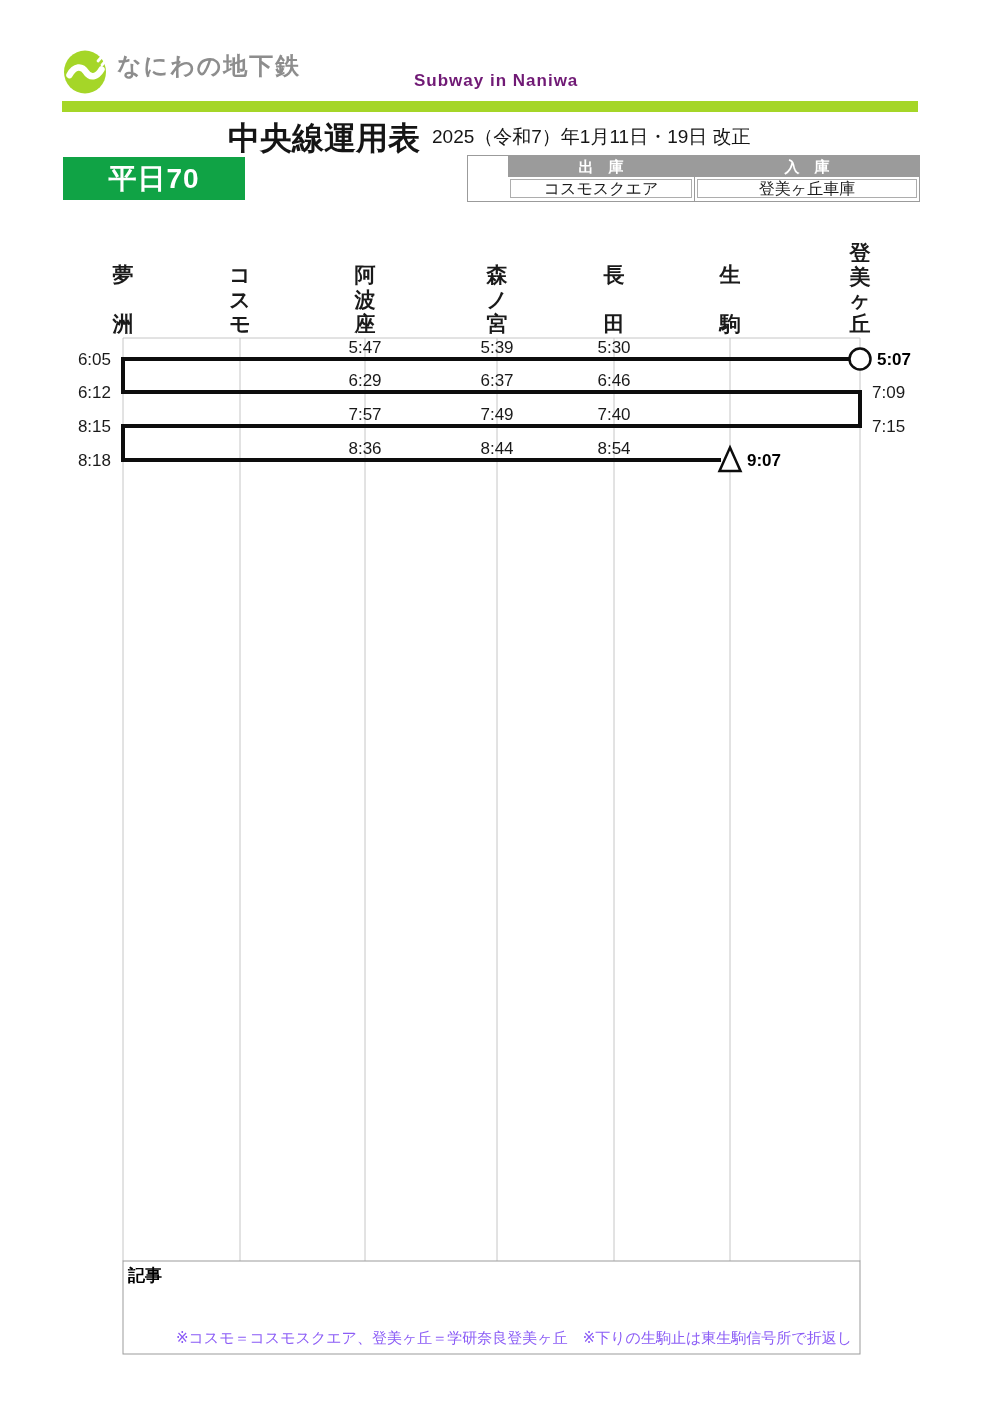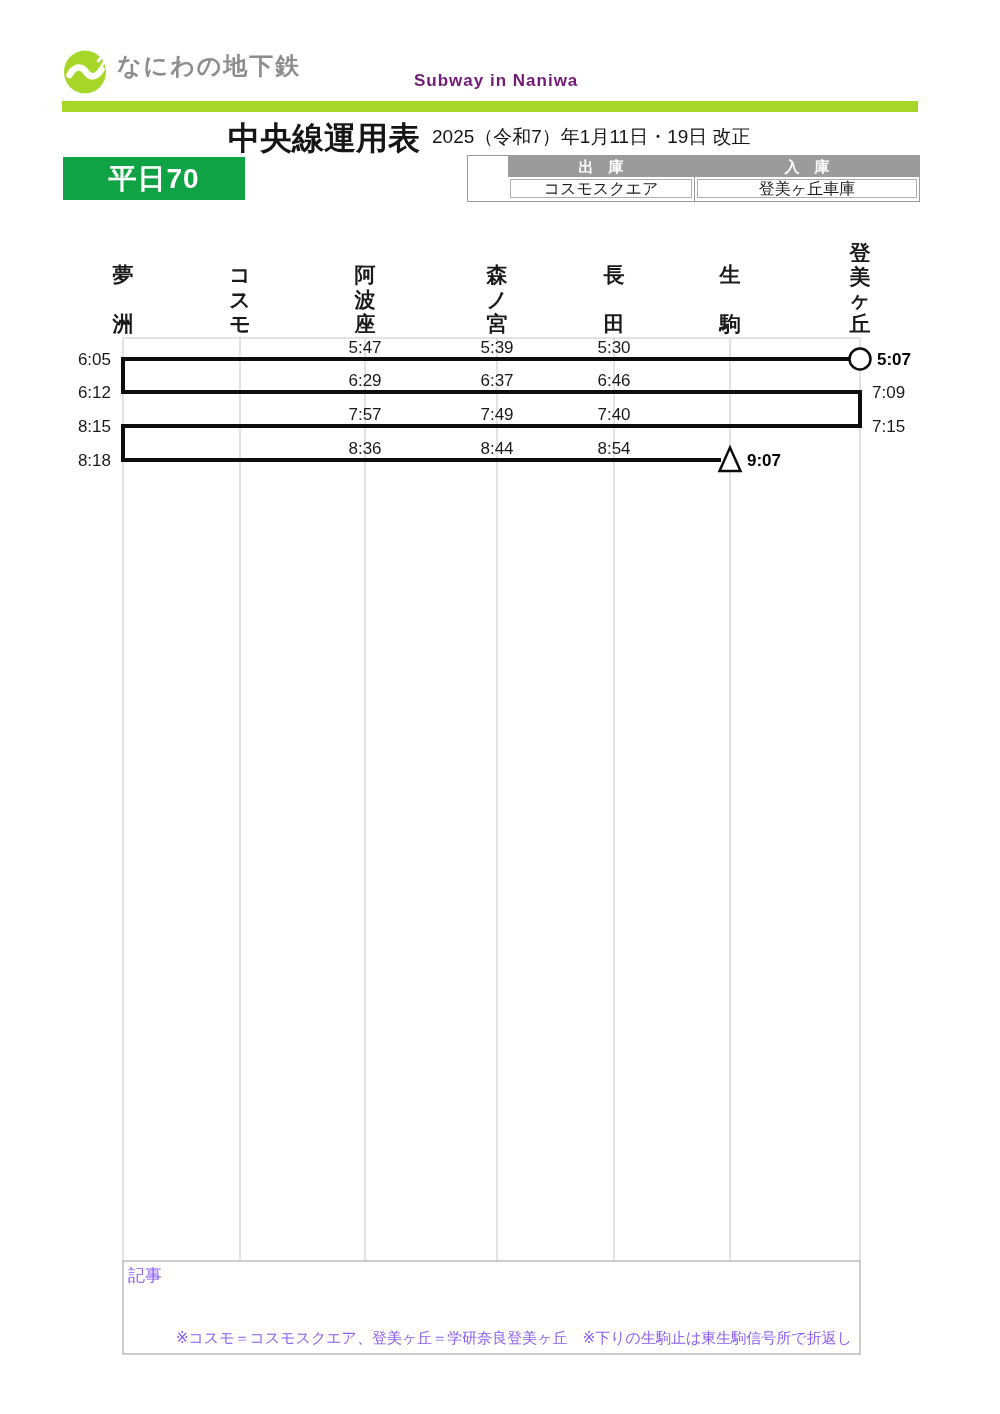--- a/index.html
+++ b/index.html
@@ -38,21 +38,21 @@
   #diagram-svg text{font-family:"Liberation Sans","DejaVu Sans",sans-serif;font-size:17px;fill:#1a1a1a;}
   #diagram-svg text.bold{font-weight:bold;fill:#000;}
 
   
   .station-label{
     display:flex;flex-direction:column;justify-content:space-between;align-items:center;
     font-size:21px;font-weight:bold;color:#1a1a1a;line-height:1;text-align:center;
   }
 
   
-  .notes-label{left:128px;top:1264px;font-size:17px;color:#8b5cf6;}
+  .notes-label{left:128px;top:1264px;font-size:17px;color:#000000;font-weight:bold;}
   .notes-footnote{left:140px;top:1329px;width:712px;text-align:right;font-size:15px;color:#8b5cf6;}
 </style>
 </head>
 <body>
 
 <svg class="abs" style="left:63px;top:47px;" width="46" height="48" viewBox="0 0 46 48">
   <ellipse cx="22" cy="25" rx="21" ry="21.5" fill="#a5d628"></ellipse>
   <path d="M6.5 28 C 11.5 18.5, 19 18.5, 23 25 C 27 31.5, 34 30.5, 38.5 22.5" stroke="#ffffff" stroke-width="6.5" fill="none" stroke-linecap="round"></path>
   <path d="M35 14 L38.5 10" stroke="#ffffff" stroke-width="2.8" stroke-linecap="round"></path>
   <path d="M39 18 L42.5 14" stroke="#ffffff" stroke-width="2.8" stroke-linecap="round"></path>

